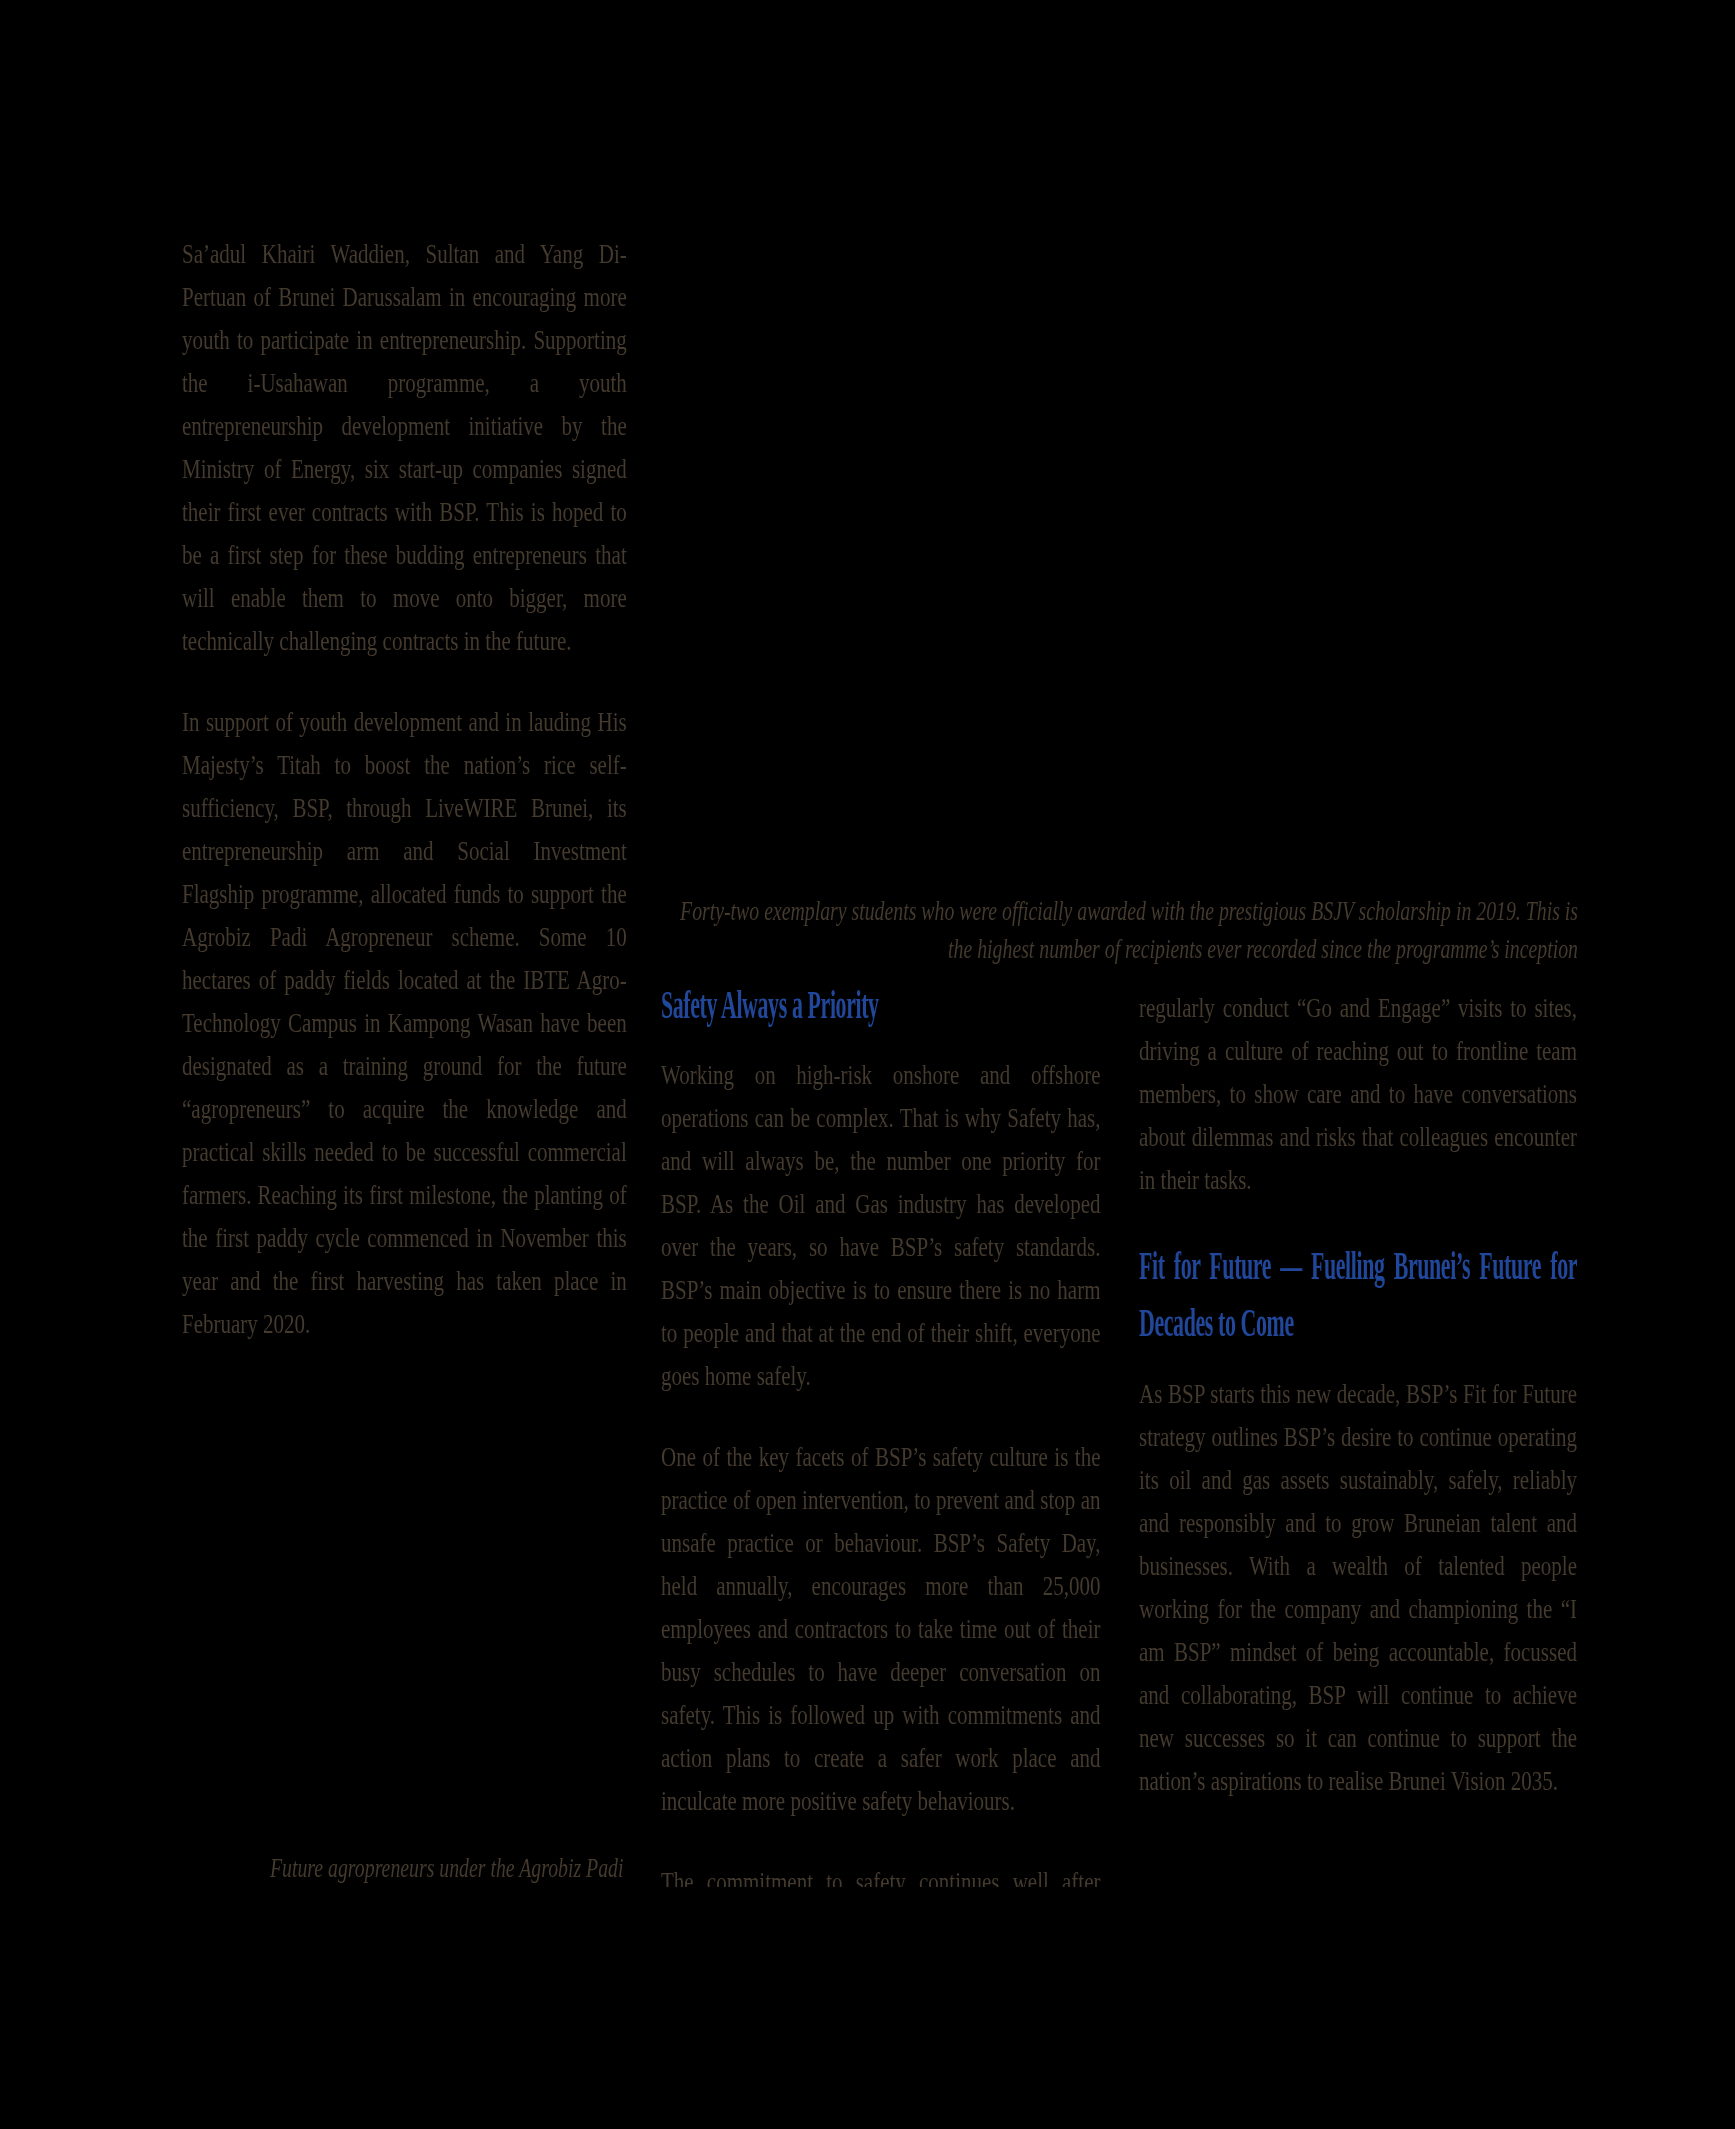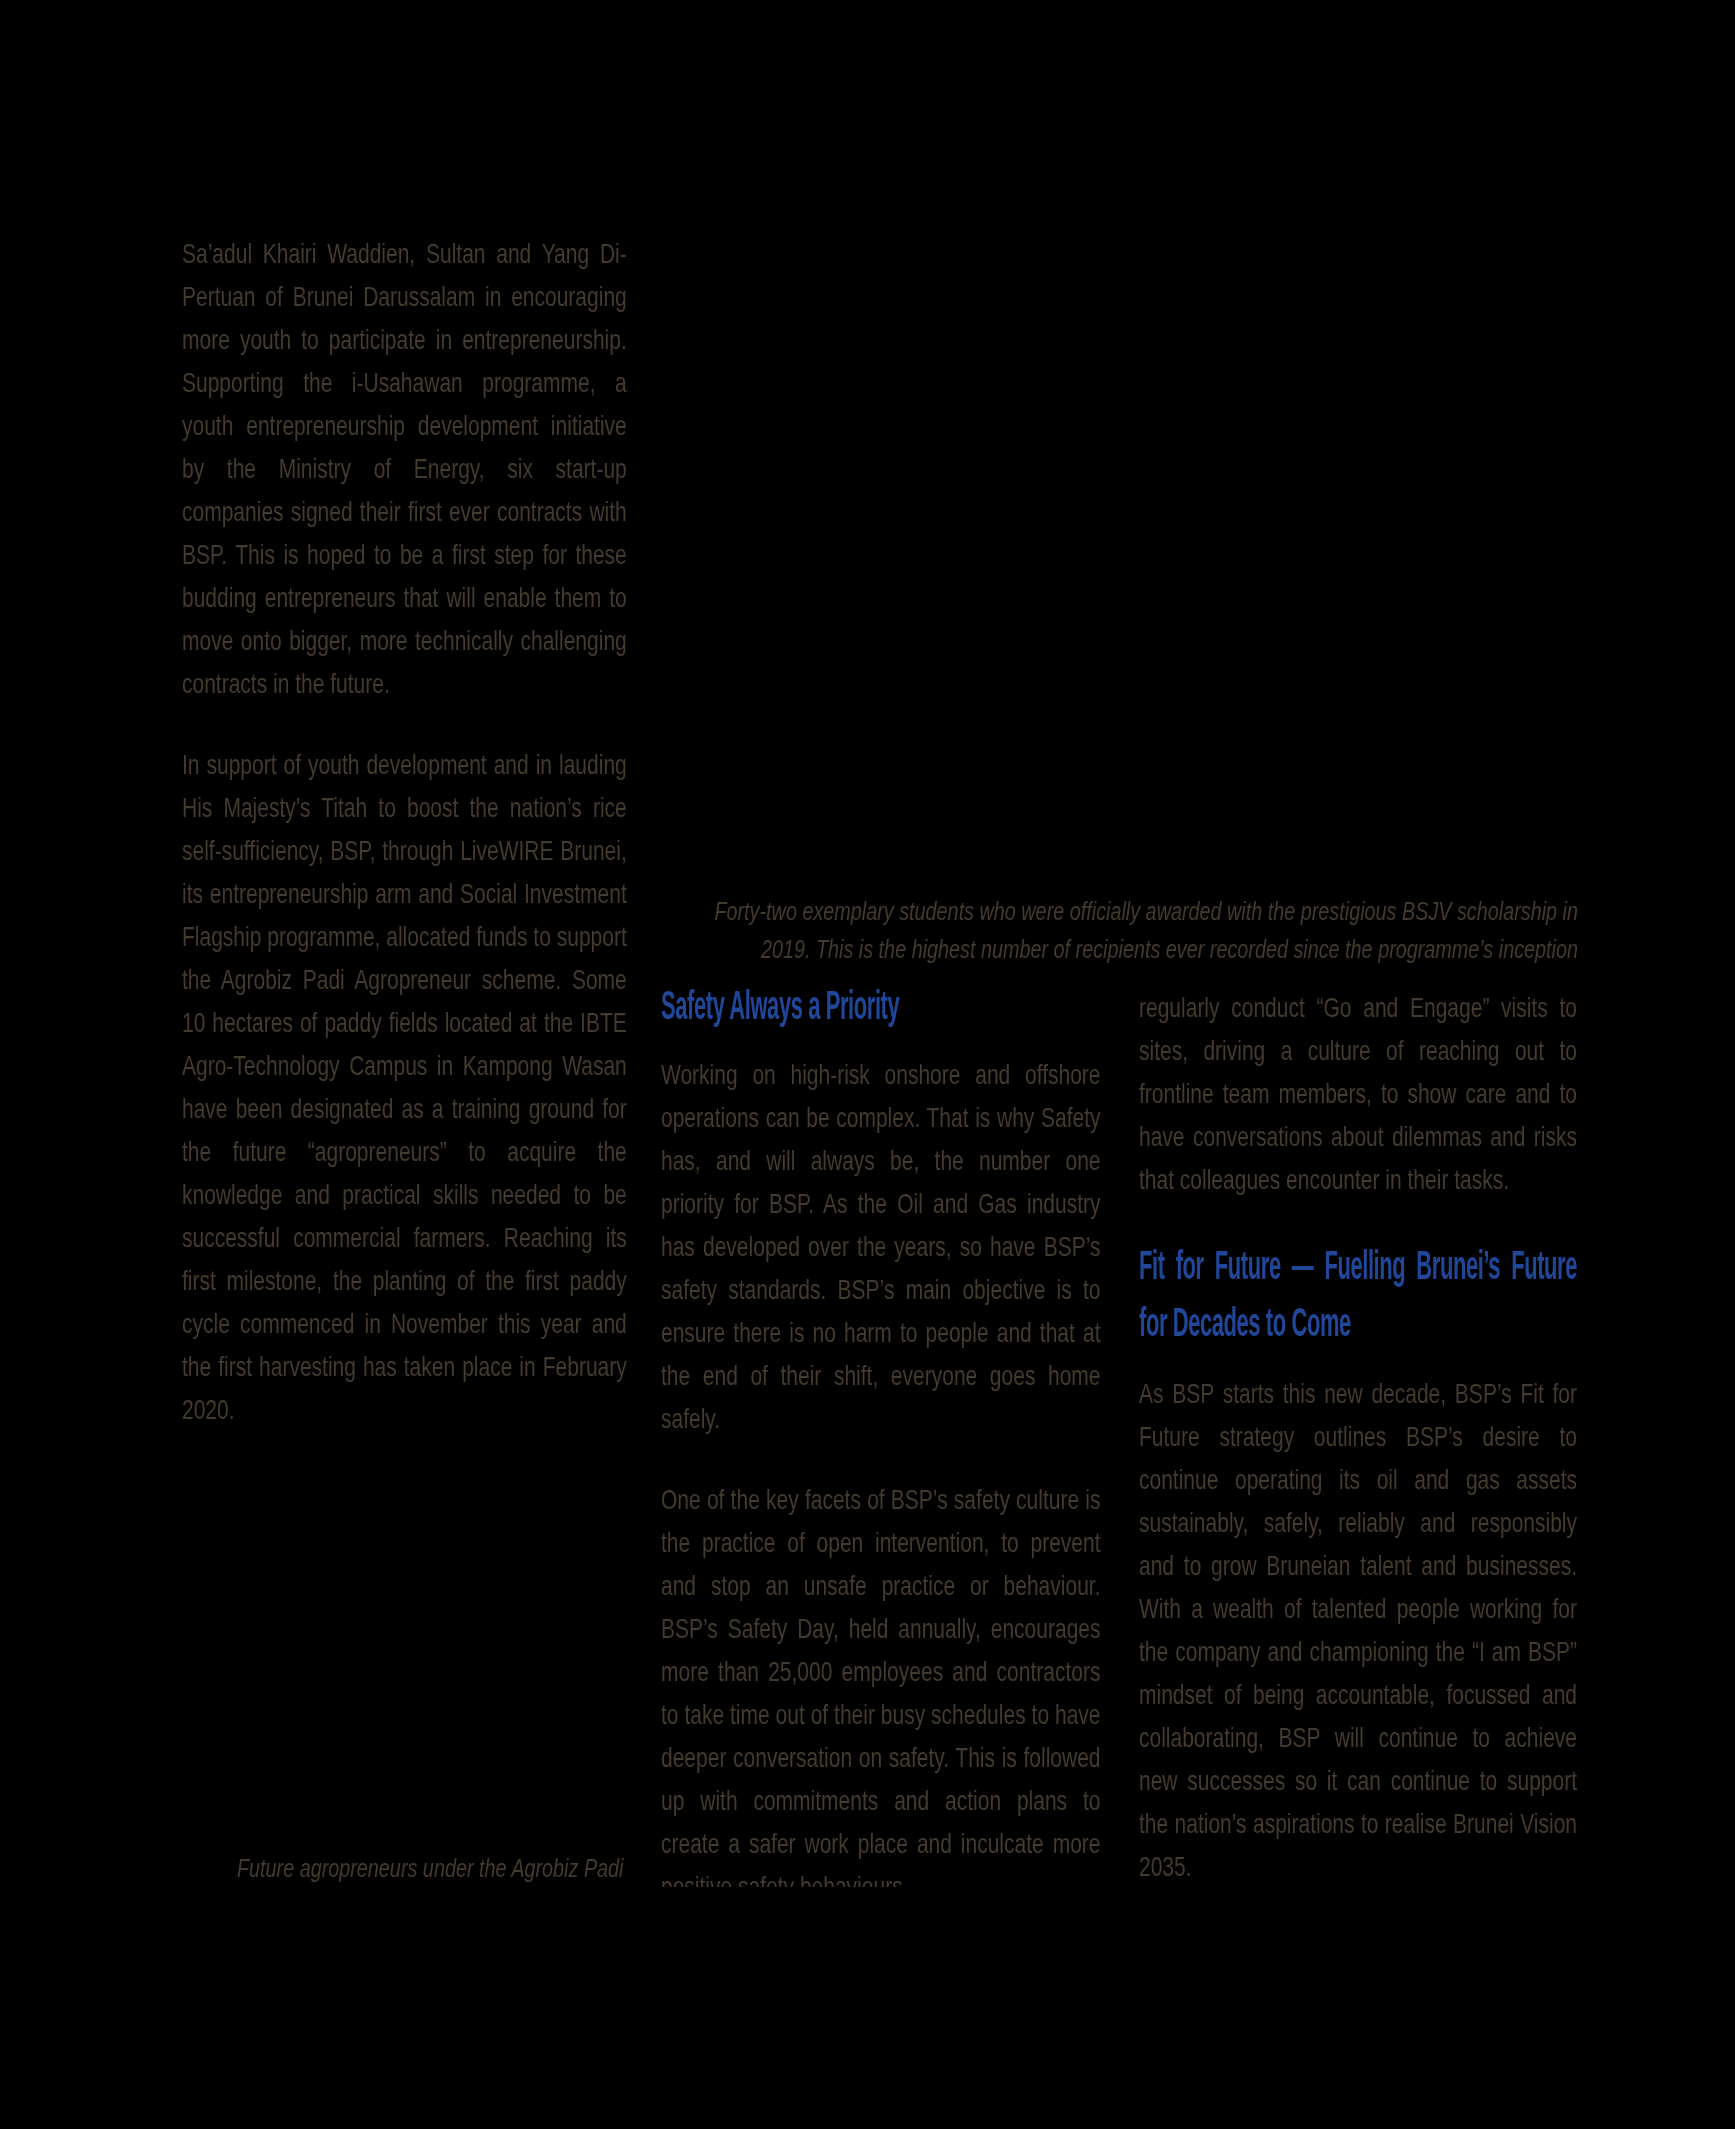--- a/index.html
+++ b/index.html
@@ -1,19 +1,19 @@
 <!DOCTYPE html>
 <html style="font-size:11px"><head>
 <meta charset="utf-8">
 <style>
   html,body { margin:0; padding:0; background:#000; }
   .page {
     position:relative; width:1735px; height:1887px;
     background:#000000; overflow:hidden;
-    font-family:Liberation Sans, sans-serif;
+    font-family:Liberation Serif, serif;
   }
   
   .cond { transform:scaleX(0.75); transform-origin:0 0; }
   .col {
     position:absolute; color:#443a2e;
     font-size:28px; line-height:43px; text-align:justify;
   }
   .col p { margin:0; }
   .col p + p { margin-top:38px; }
   h2 {

